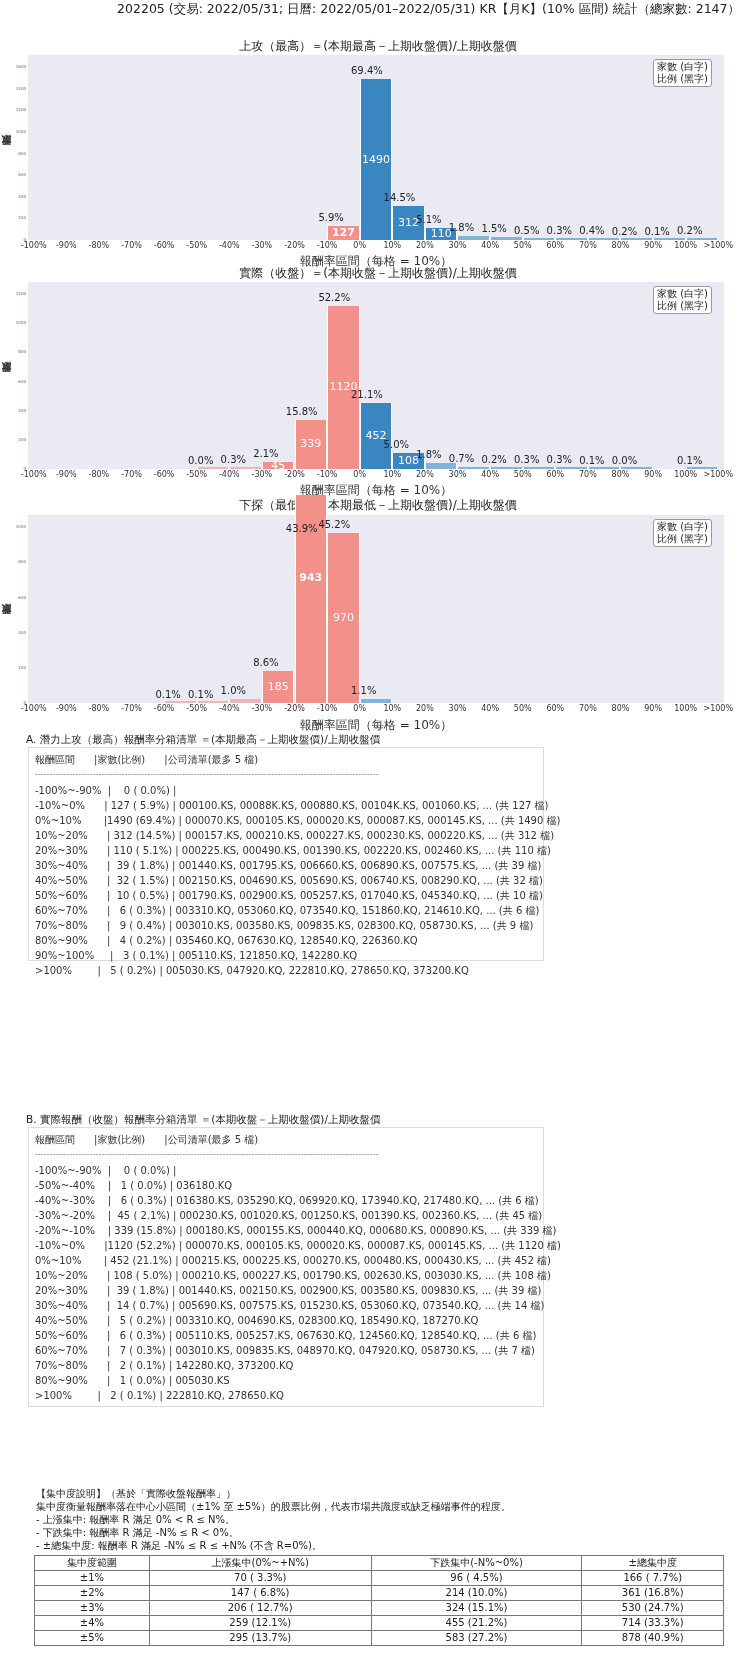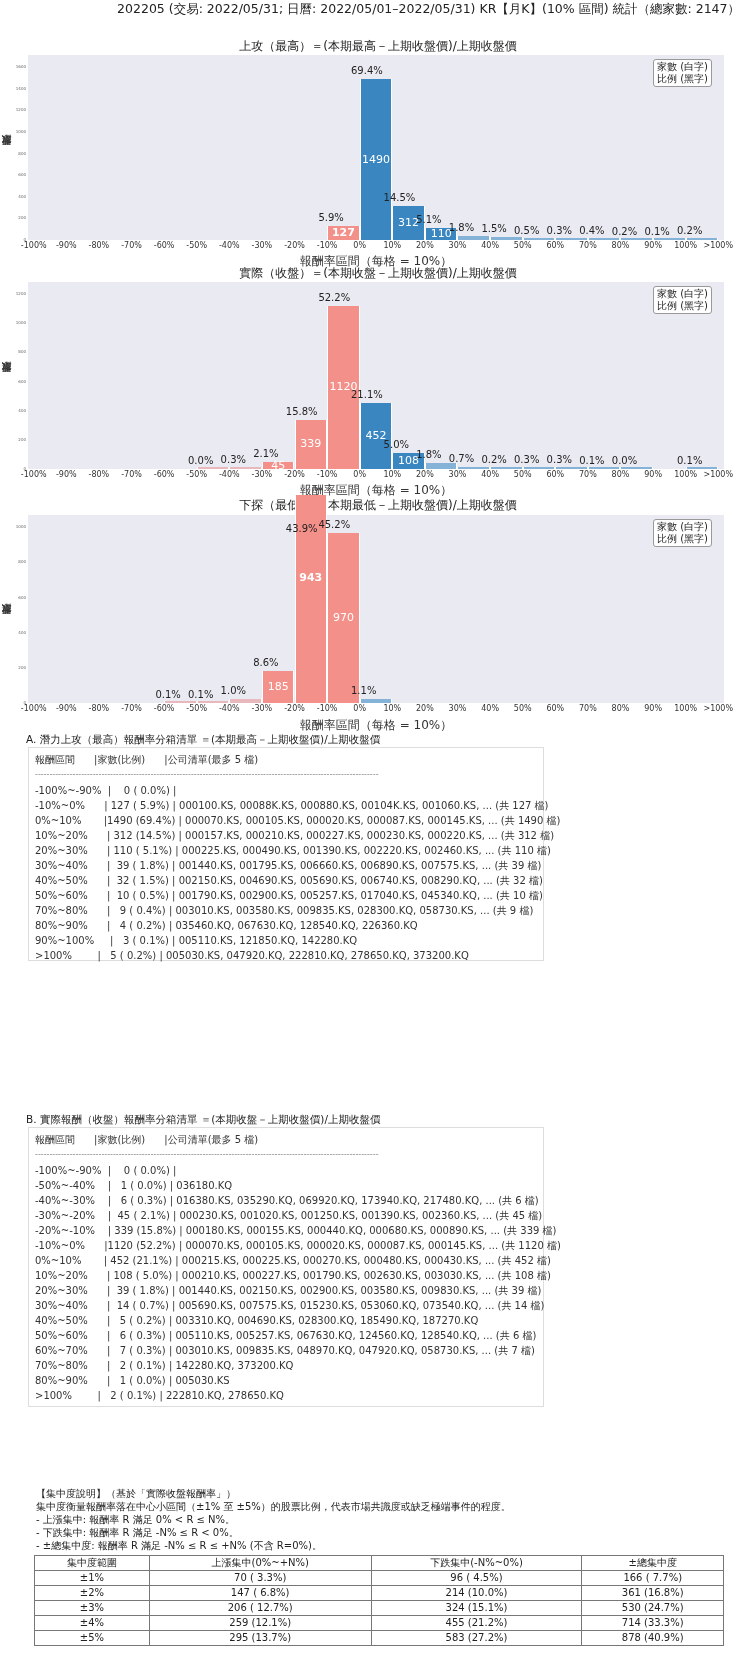--- a/index.html
+++ b/index.html
@@ -254,20 +254,21 @@
     <div class="row">報酬區間      |家數(比例)      |公司清單(最多 5 檔)</div>
     <div class="sep">-----------------------------------------------------------------------------------------------------------------------</div>
     <div class="row">-100%~-90%  |    0 ( 0.0%) |</div>
     <div class="row">-10%~0%      | 127 ( 5.9%) | 000100.KS, 00088K.KS, 000880.KS, 00104K.KS, 001060.KS, ... (共 127 檔)</div>
     <div class="row">0%~10%       |1490 (69.4%) | 000070.KS, 000105.KS, 000020.KS, 000087.KS, 000145.KS, ... (共 1490 檔)</div>
     <div class="row">10%~20%      | 312 (14.5%) | 000157.KS, 000210.KS, 000227.KS, 000230.KS, 000220.KS, ... (共 312 檔)</div>
     <div class="row">20%~30%      | 110 ( 5.1%) | 000225.KS, 000490.KS, 001390.KS, 002220.KS, 002460.KS, ... (共 110 檔)</div>
     <div class="row">30%~40%      |  39 ( 1.8%) | 001440.KS, 001795.KS, 006660.KS, 006890.KS, 007575.KS, ... (共 39 檔)</div>
     <div class="row">40%~50%      |  32 ( 1.5%) | 002150.KS, 004690.KS, 005690.KS, 006740.KS, 008290.KQ, ... (共 32 檔)</div>
     <div class="row">50%~60%      |  10 ( 0.5%) | 001790.KS, 002900.KS, 005257.KS, 017040.KS, 045340.KQ, ... (共 10 檔)</div>
+    <div class="row">60%~70%      |   6 ( 0.3%) | 003310.KQ, 053060.KQ, 073540.KQ, 151860.KQ, 214610.KQ, ... (共 6 檔)</div>
     <div class="row">70%~80%      |   9 ( 0.4%) | 003010.KS, 003580.KS, 009835.KS, 028300.KQ, 058730.KS, ... (共 9 檔)</div>
     <div class="row">80%~90%      |   4 ( 0.2%) | 035460.KQ, 067630.KQ, 128540.KQ, 226360.KQ</div>
     <div class="row">90%~100%     |   3 ( 0.1%) | 005110.KS, 121850.KQ, 142280.KQ</div>
     <div class="row">&gt;100%        |   5 ( 0.2%) | 005030.KS, 047920.KQ, 222810.KQ, 278650.KQ, 373200.KQ</div>
   </div>
 
 <div class="section-title" style="top:1113px;">B. 實際報酬（收盤）報酬率分箱清單 ＝(本期收盤－上期收盤價)/上期收盤價</div>
 <div class="listbox" style="top:1127px;height:280px;">
     <div class="row">報酬區間      |家數(比例)      |公司清單(最多 5 檔)</div>
     <div class="sep">-----------------------------------------------------------------------------------------------------------------------</div>

